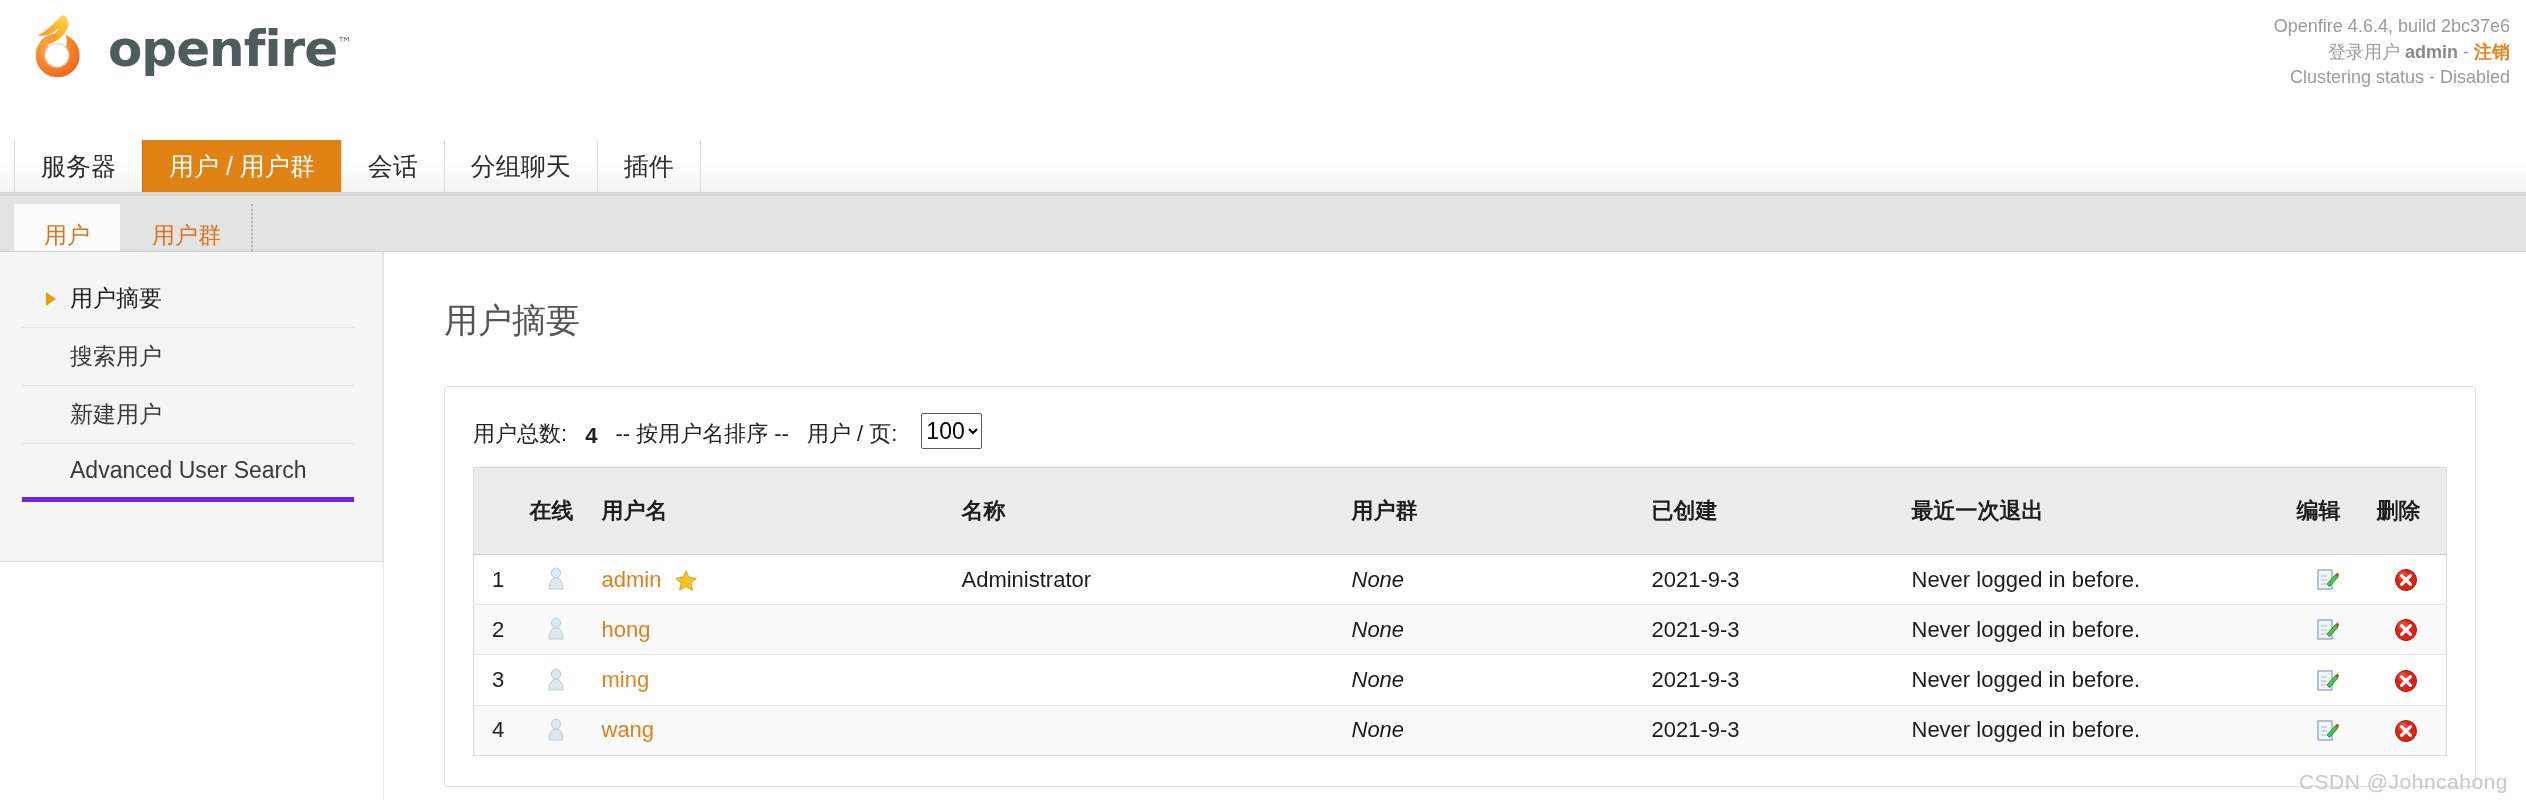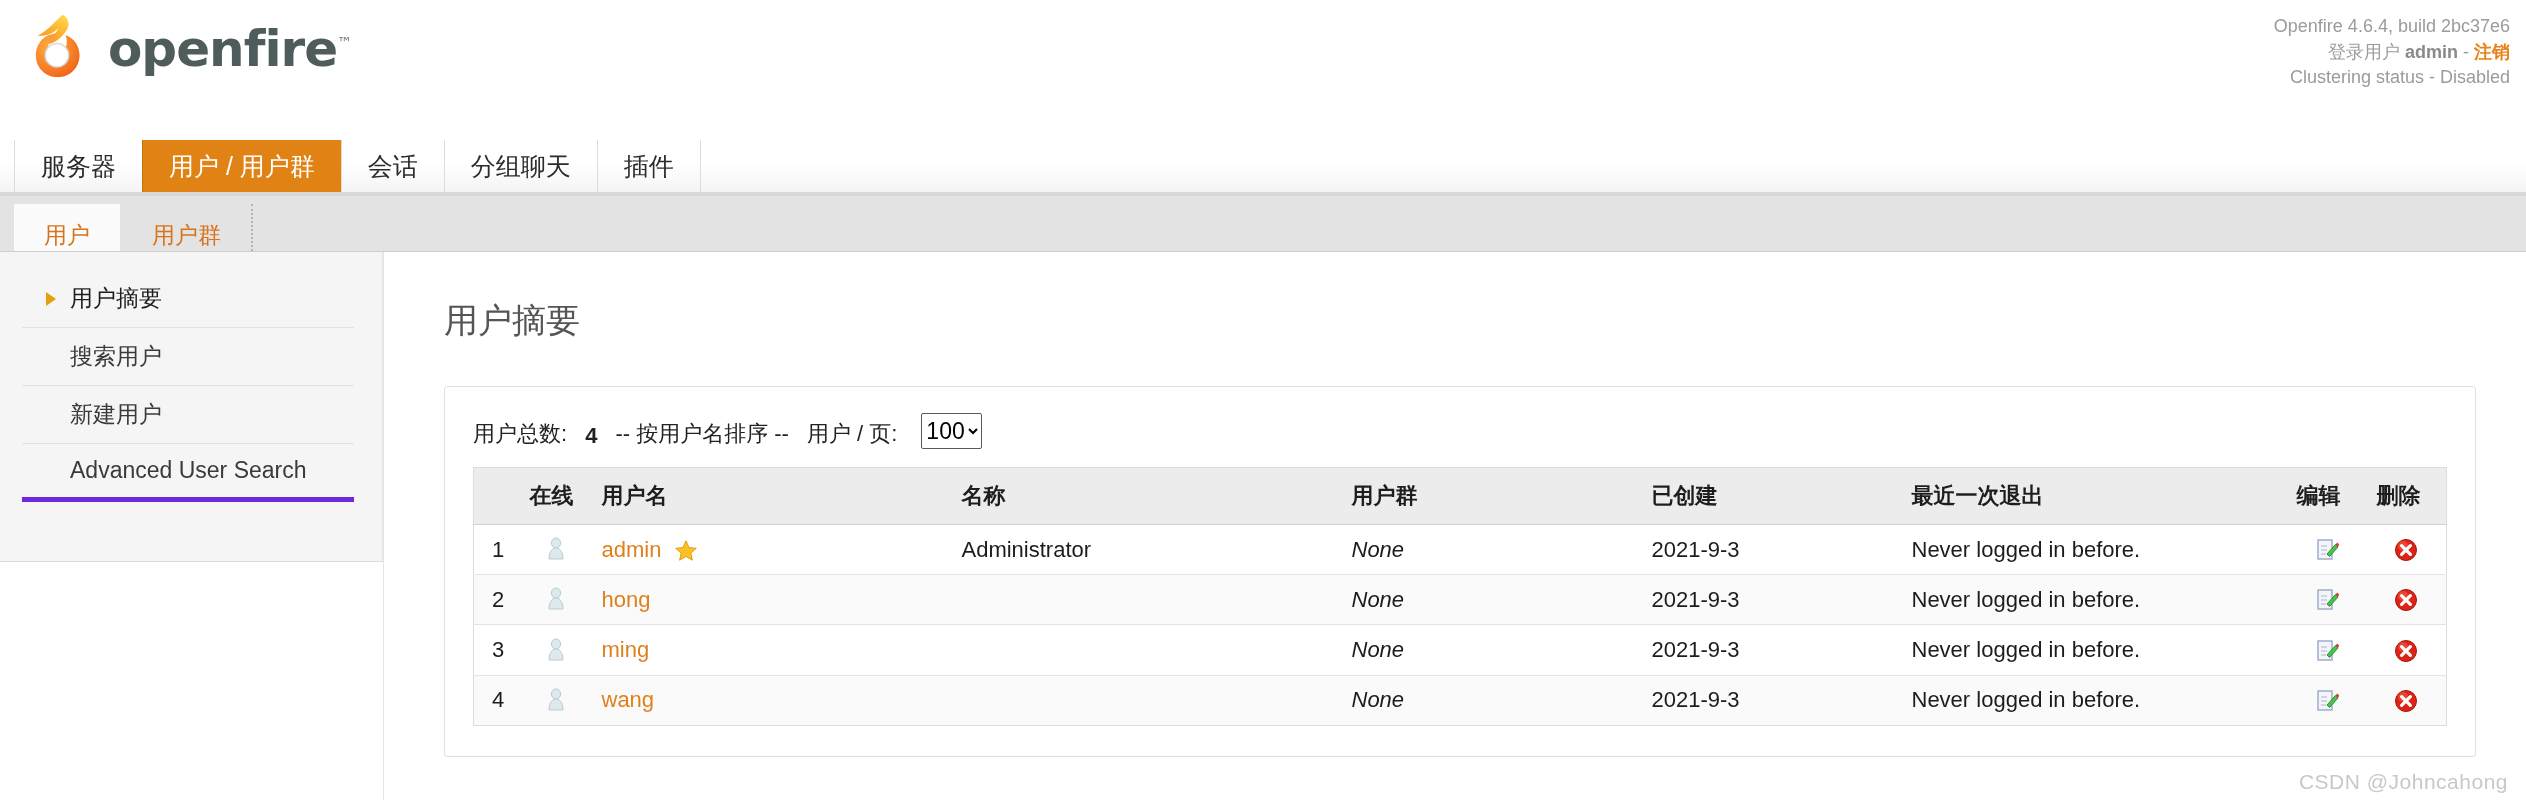--- a/index.html
+++ b/index.html
@@ -203,21 +203,21 @@
     width: 100%;
     border-collapse: collapse;
     font-size: 22px;
     border: 1px solid #dcdcdc;
   }
   table.users thead th {
     background: #ececec;
     font-weight: bold;
     color: #1e1e1e;
     text-align: left;
-    padding: 13px 10px;
+    padding: 28px 10px;
     border-bottom: 1px solid #d2d2d2;
     white-space: nowrap;
   }
   table.users tbody td {
     padding: 11px 10px;
     border-bottom: 1px solid #e4e4e4;
     color: #1c1c1c;
     vertical-align: middle;
     white-space: nowrap;
   }

